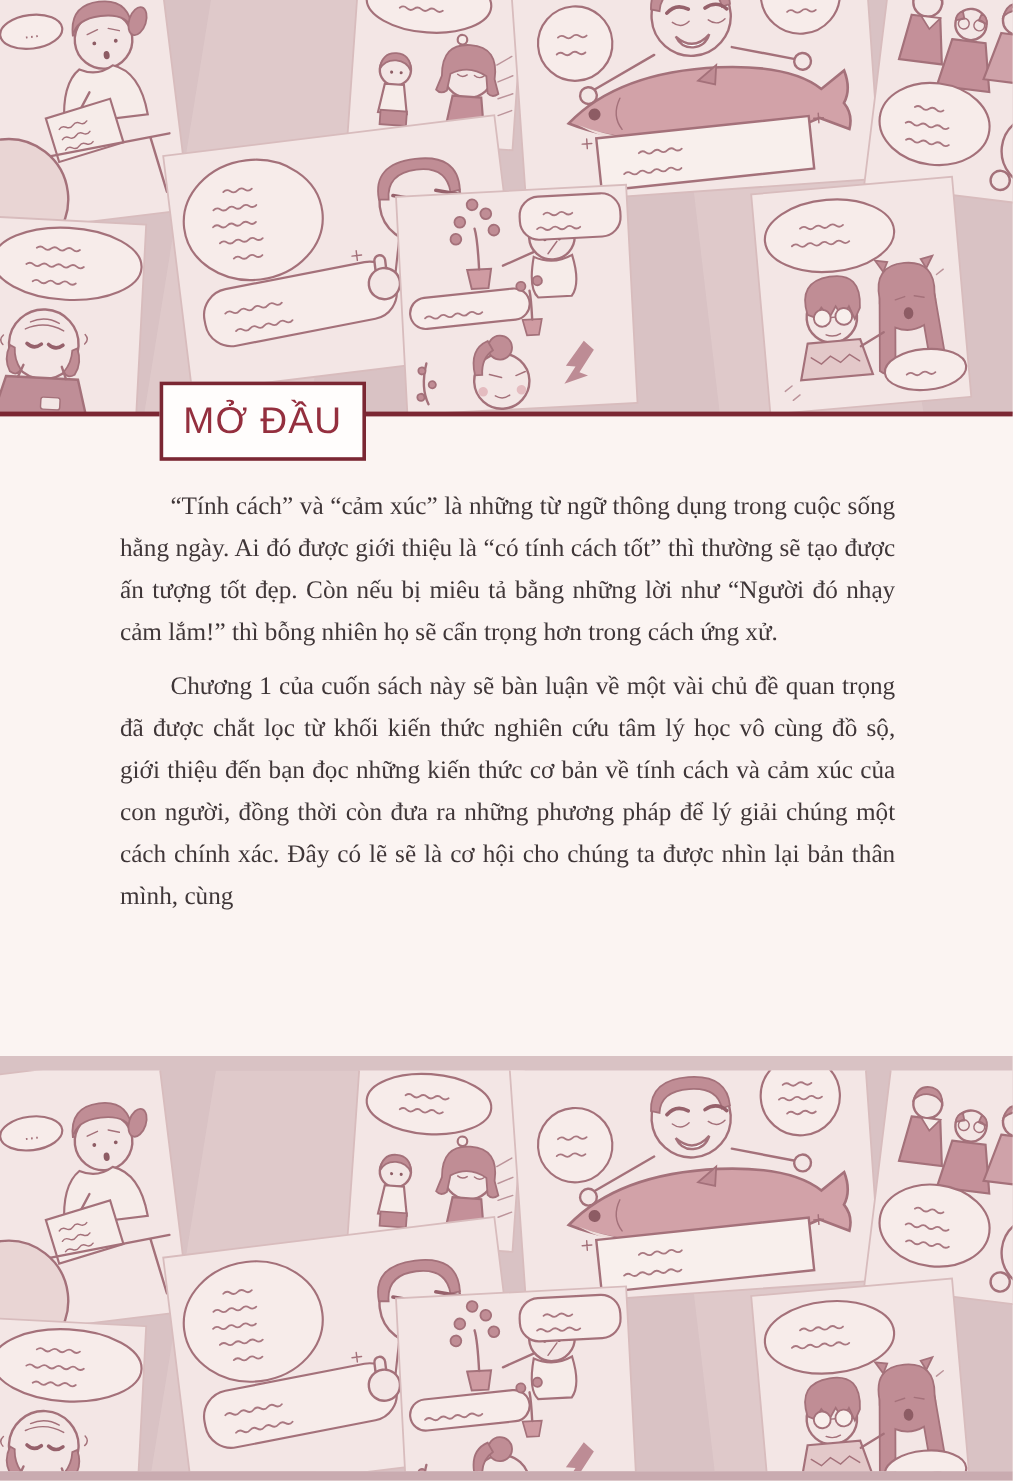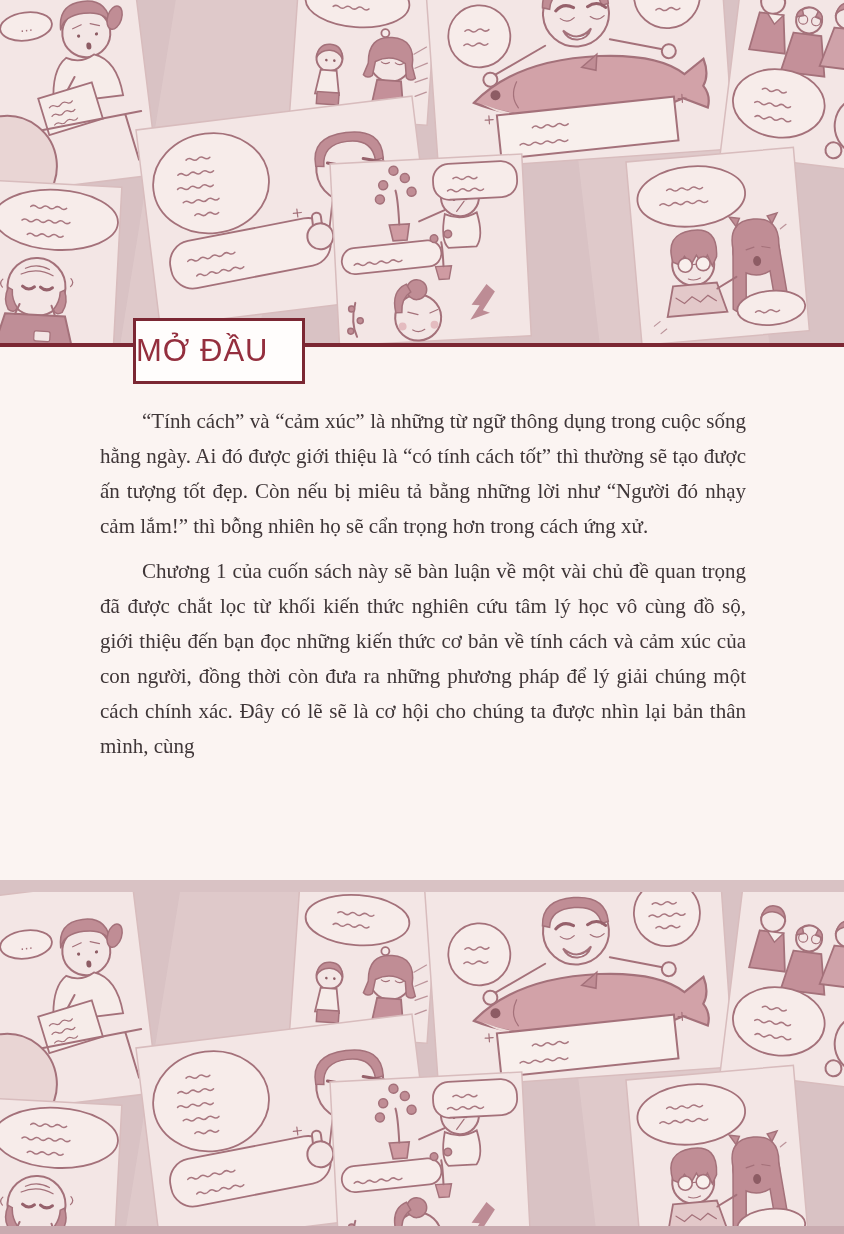--- a/index.html
+++ b/index.html
@@ -15,21 +15,21 @@
   .band svg{position:absolute;left:0;}
   .band-top svg{top:-26px;}
   .band-bottom svg{top:12px;}
   .strip{position:absolute;left:0;top:1226px;width:844px;height:8px;background:#c9abb0;z-index:3;}
 
   
   .rule{position:absolute;left:0;top:343px;width:844px;height:4px;background:#7b2733;z-index:4;}
   .title-box{
     position:absolute;left:133px;top:318px;width:172px;height:66px;
     background:#fffdfc;border:3px solid #7b2733;box-sizing:border-box;
-    display:flex;align-items:center;justify-content:flex-start;z-index:5;
+    display:flex;align-items:center;justify-content:center;z-index:5;
   }
   .title-box span{
     font-family:"Liberation Sans","DejaVu Sans",sans-serif;
     font-size:31px;font-weight:400;letter-spacing:1px;color:#942f3e;
   }
 
   
   .textblock{position:absolute;left:100px;top:404px;width:646px;z-index:1;}
   .textblock p{
     margin:0 0 10px 0;font-size:21px;line-height:35px;color:#3f3638;

